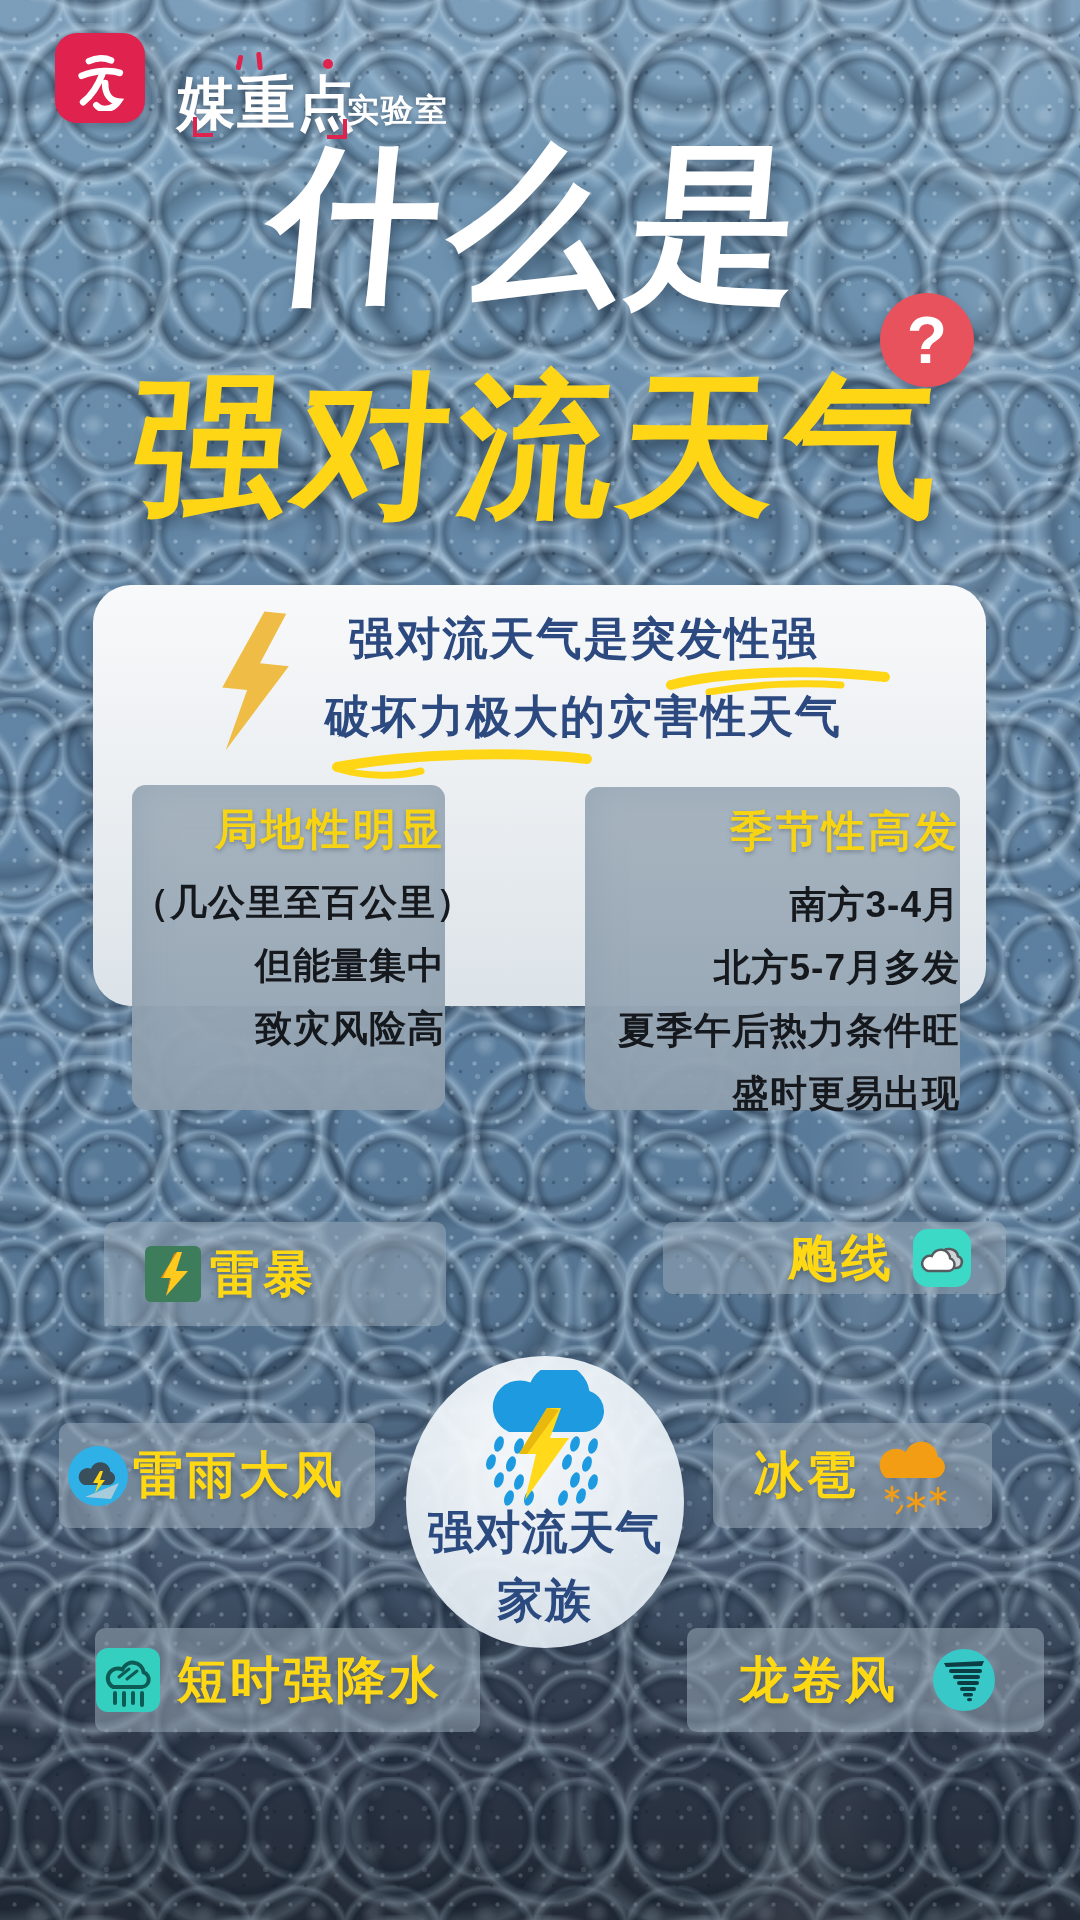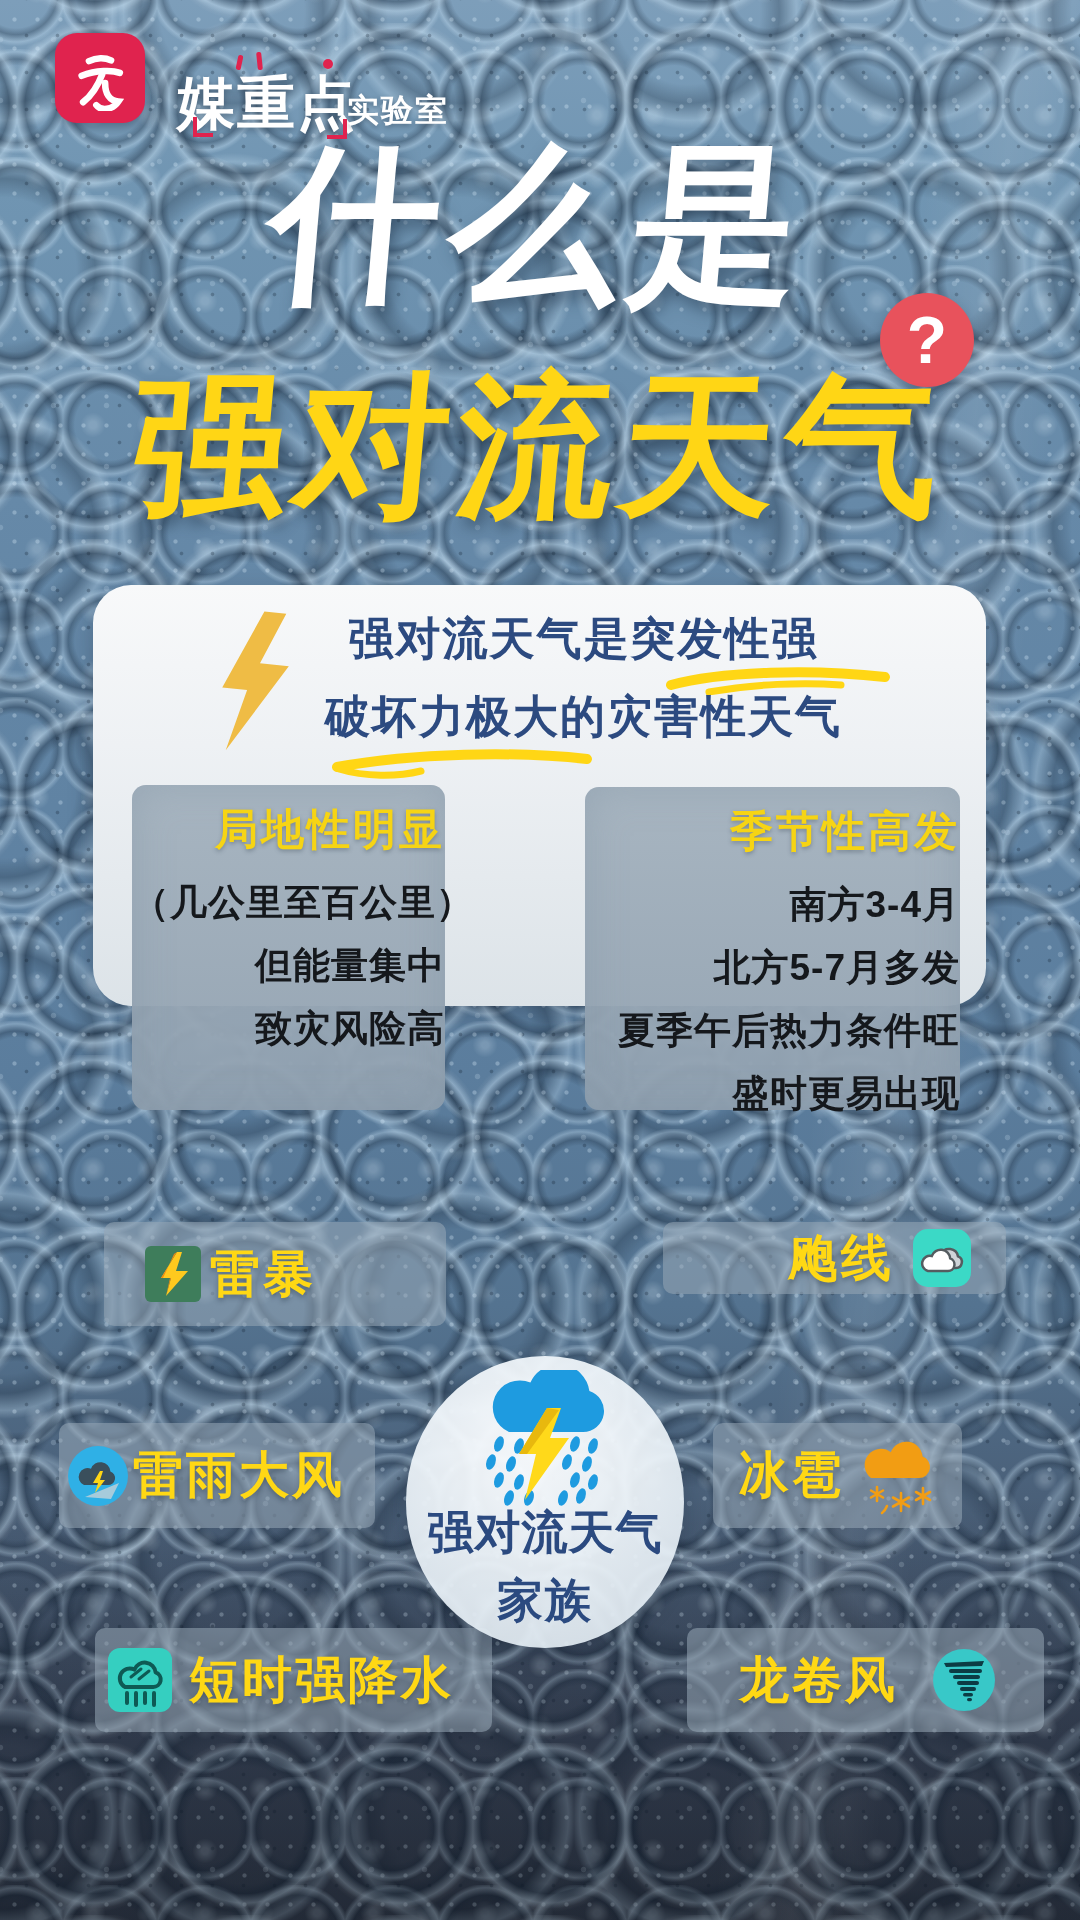--- a/index.html
+++ b/index.html
@@ -68,22 +68,22 @@
   .box-title{margin-top:16px;font-size:43px;font-weight:900;color:#F6D414;letter-spacing:3px;
     text-shadow:0 2px 4px rgba(40,55,70,.35);}
   .box-line{margin-top:24px;font-size:37px;font-weight:700;color:#15181c;letter-spacing:1px;line-height:39px;white-space:nowrap;}
   
   .badge{position:absolute;background:rgba(151,168,182,.55);border-radius:10px;display:flex;align-items:center;}
   .badge-label{font-size:50px;font-weight:900;color:#FFD814;letter-spacing:3px;white-space:nowrap;
     text-shadow:0 3px 5px rgba(25,40,58,.35);}
   .b-thunder{left:104px;top:1222px;width:302px;height:104px;padding-left:40px;gap:8px;}
   .b-squall{left:663px;top:1222px;width:309px;height:72px;justify-content:flex-end;padding-right:34px;gap:18px;}
   .b-wind{left:59px;top:1423px;width:308px;height:105px;padding-left:8px;gap:4px;}
-  .b-hail{left:713px;top:1423px;width:249px;height:105px;justify-content:center;gap:12px;}
-  .b-rain{left:95px;top:1628px;width:385px;height:104px;padding-left:12px;gap:16px;text-align:right;}
+  .b-hail{left:713px;top:1423px;width:279px;height:105px;justify-content:center;gap:12px;}
+  .b-rain{left:95px;top:1628px;width:385px;height:104px;gap:16px;text-align:right;}
   .b-tornado{left:687px;top:1628px;width:305px;height:104px;padding-left:52px;gap:34px;}
   .icon-box{flex:0 0 auto;display:block;}
   
   .family{position:absolute;left:406px;top:1356px;width:278px;height:292px;border-radius:50%;z-index:2;
     background:radial-gradient(circle at 45% 32%, rgba(250,252,254,.97) 0%, rgba(232,240,246,.93) 60%, rgba(222,232,240,.9) 100%);
     box-shadow:0 8px 22px rgba(15,25,40,.22);display:flex;flex-direction:column;align-items:center;}
   .family-icon{margin-top:14px;}
   .family-l1{margin-top:-4px;font-size:46px;font-weight:900;color:#2B4A80;letter-spacing:1px;white-space:nowrap;}
   .family-l2{margin-top:6px;font-size:46px;font-weight:900;color:#2B4A80;letter-spacing:2px;}
 </style>

